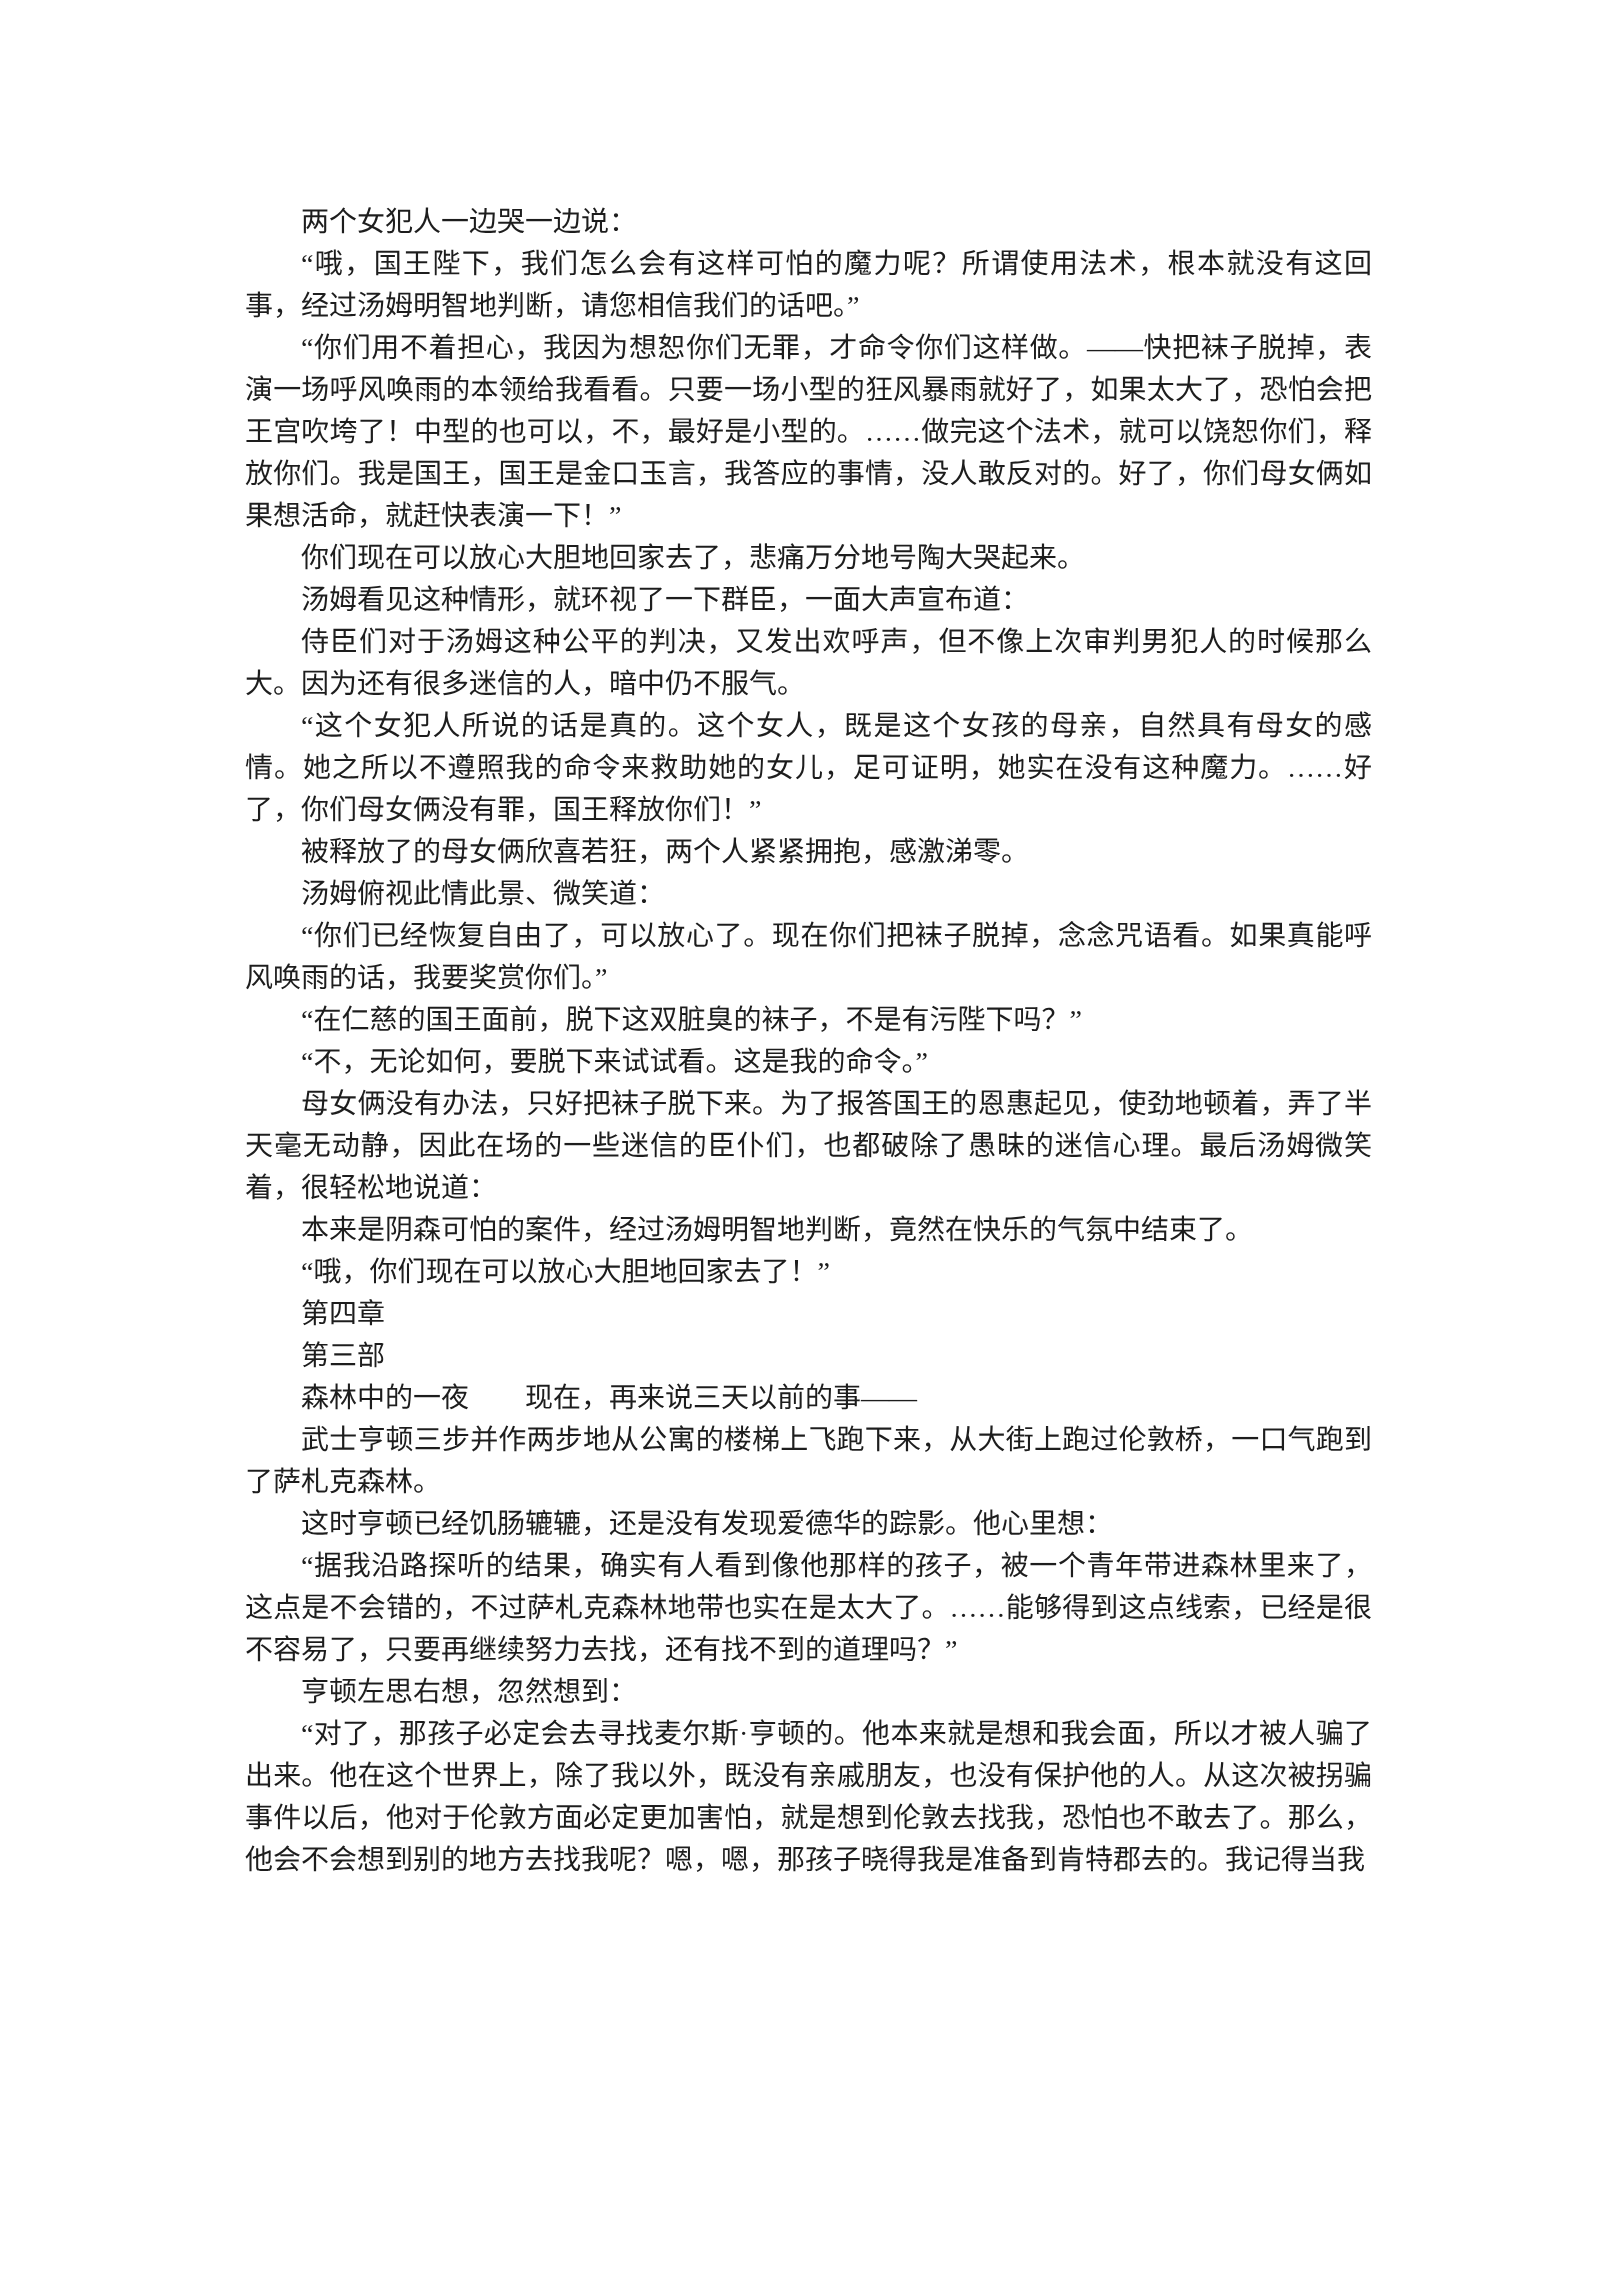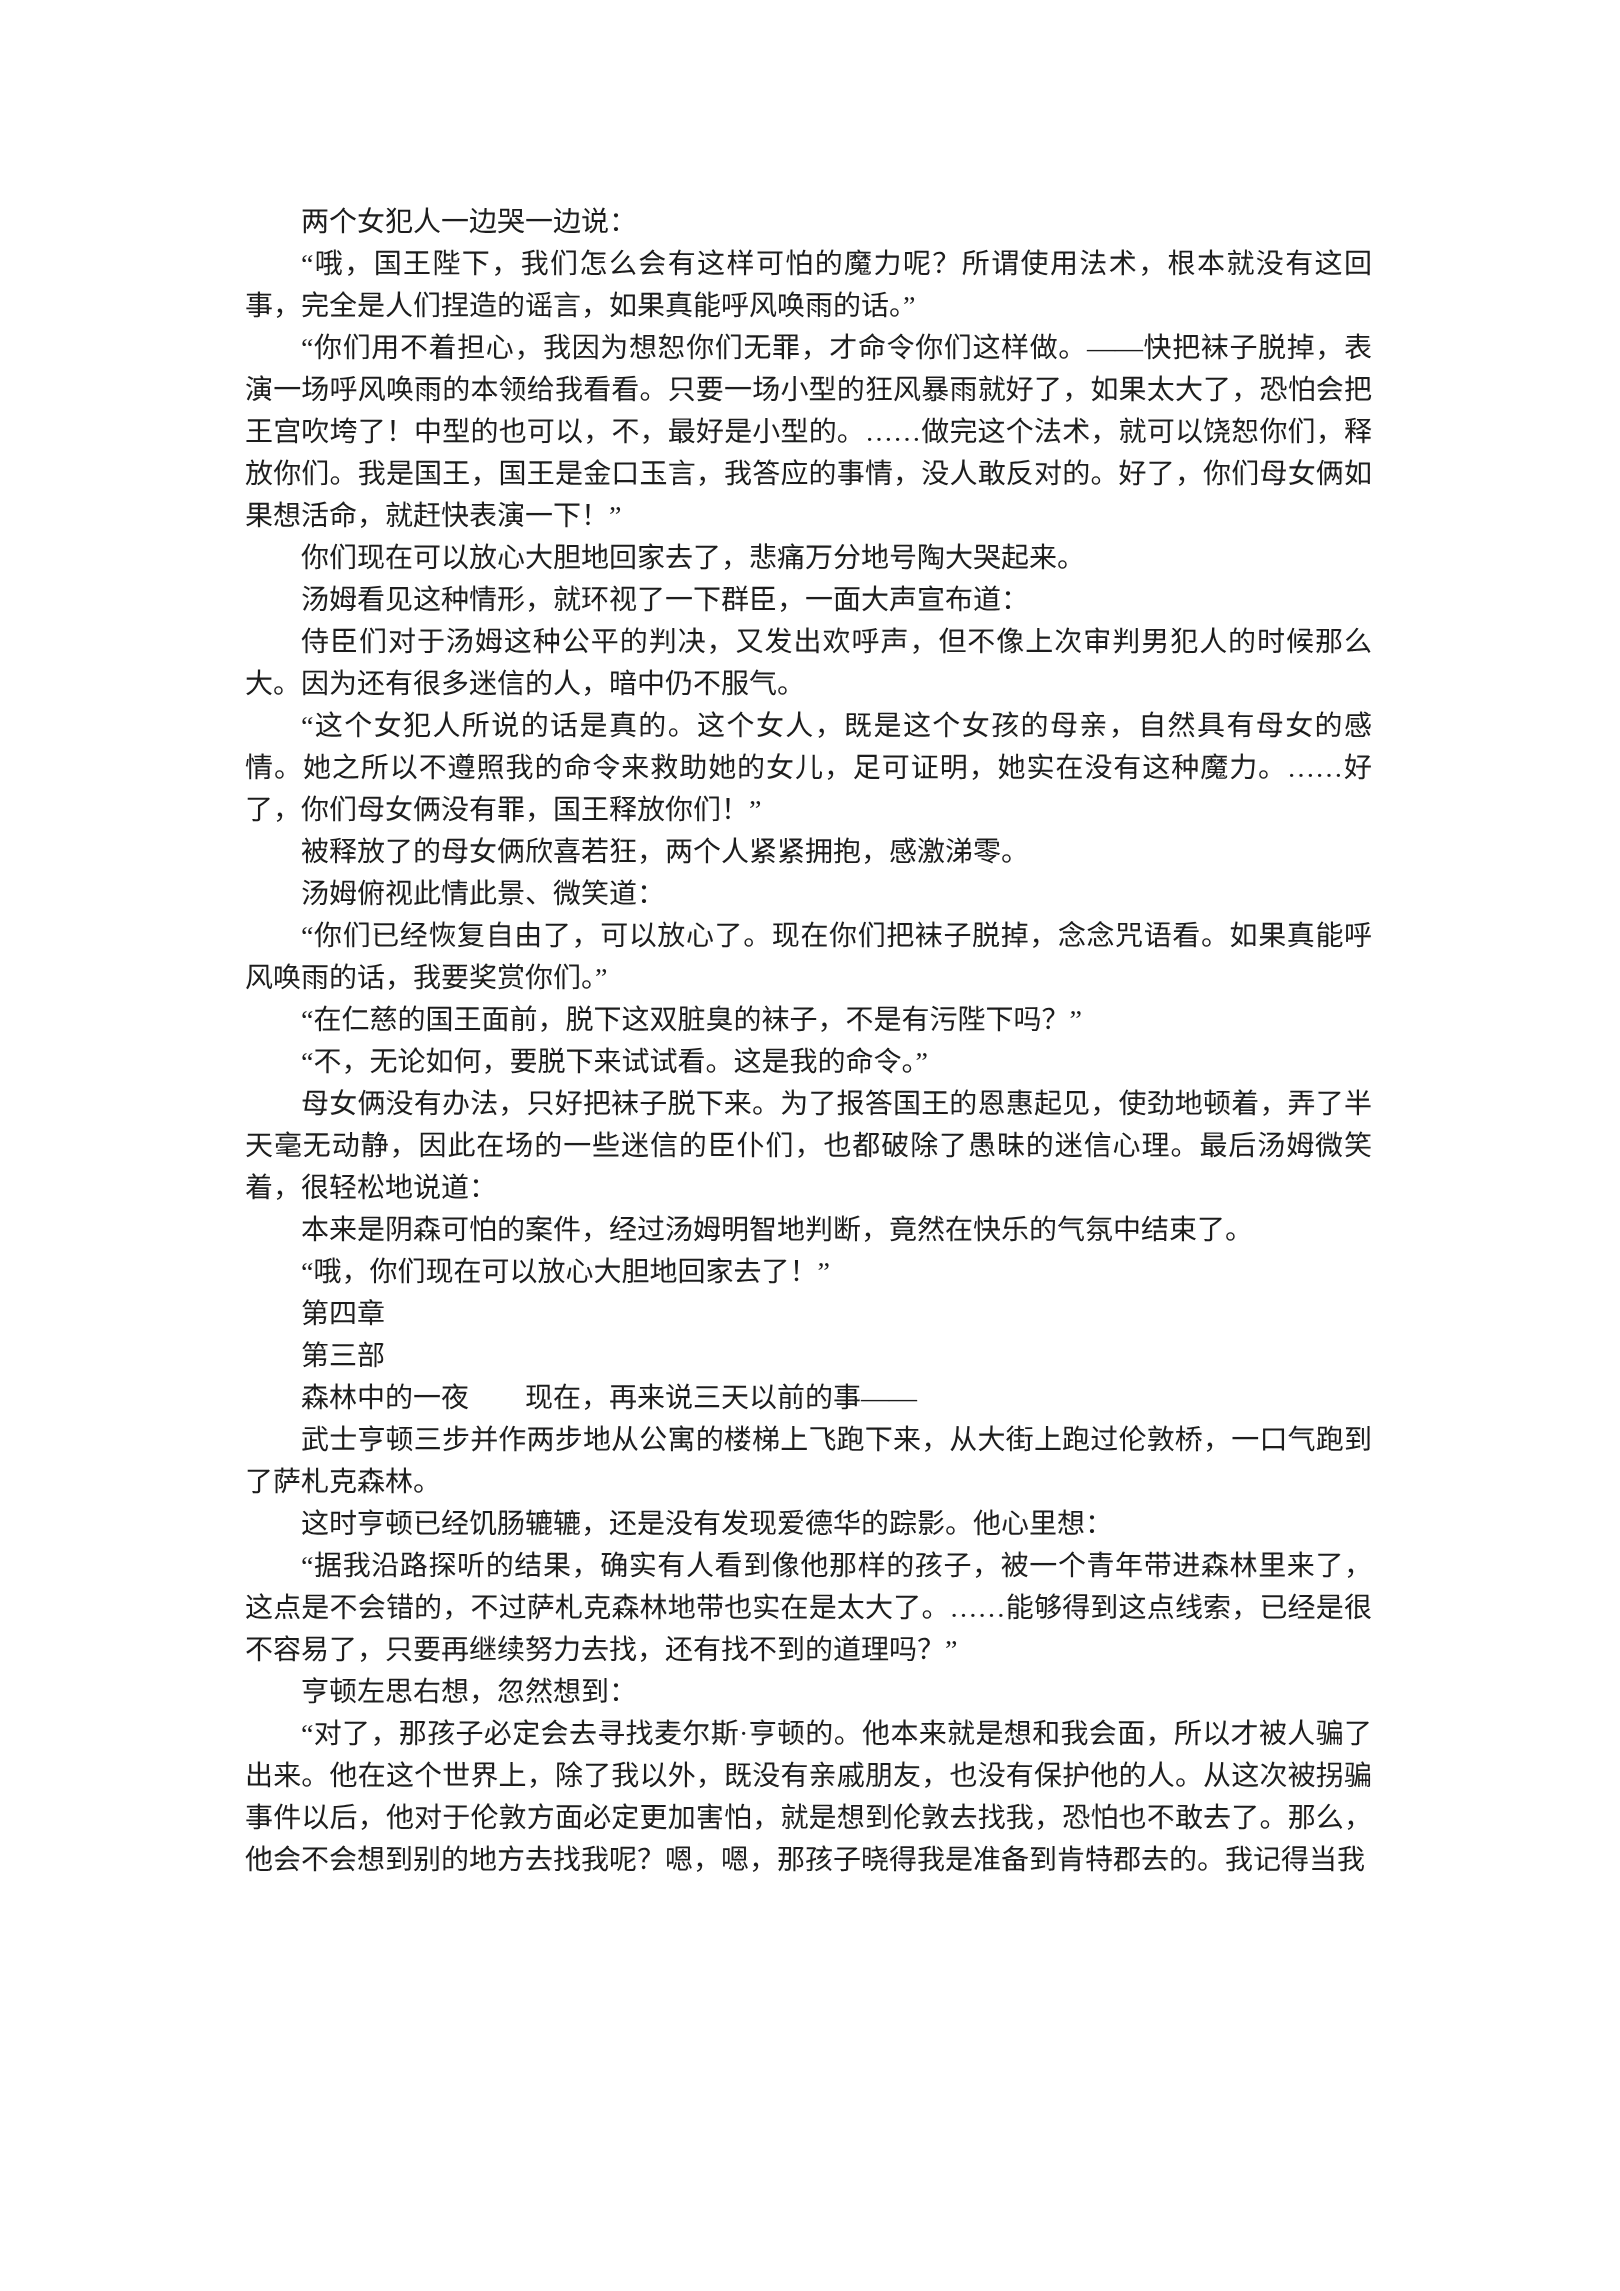--- a/index.html
+++ b/index.html
@@ -35,21 +35,21 @@
     text-indent: 2em;
     word-break: normal;
   }
 </style>
 </head>
 <body style="background: rgb(255, 255, 255);">
 
 <div class="page">
   <div class="text-block" id="text-block" style="color: rgb(29, 29, 29);">
       <p class="para">两个女犯人一边哭一边说：</p>
-      <p class="para">“哦，国王陛下，我们怎么会有这样可怕的魔力呢？所谓使用法术，根本就没有这回事，完全是人们捏造的谣言，如果真能呼风唤雨的话。”</p>
+      <p class="para">“哦，国王陛下，我们怎么会有这样可怕的魔力呢？所谓使用法术，根本就没有这回事，经过汤姆明智地判断，请您相信我们的话吧。”</p>
       <p class="para">“你们用不着担心，我因为想恕你们无罪，才命令你们这样做。——快把袜子脱掉，表演一场呼风唤雨的本领给我看看。只要一场小型的狂风暴雨就好了，如果太大了，恐怕会把王宫吹垮了！中型的也可以，不，最好是小型的。……做完这个法术，就可以饶恕你们，释放你们。我是国王，国王是金口玉言，我答应的事情，没人敢反对的。好了，你们母女俩如果想活命，就赶快表演一下！”</p>
       <p class="para">你们现在可以放心大胆地回家去了，悲痛万分地号陶大哭起来。</p>
       <p class="para">汤姆看见这种情形，就环视了一下群臣，一面大声宣布道：</p>
       <p class="para">侍臣们对于汤姆这种公平的判决，又发出欢呼声，但不像上次审判男犯人的时候那么大。因为还有很多迷信的人，暗中仍不服气。</p>
       <p class="para">“这个女犯人所说的话是真的。这个女人，既是这个女孩的母亲，自然具有母女的感情。她之所以不遵照我的命令来救助她的女儿，足可证明，她实在没有这种魔力。……好了，你们母女俩没有罪，国王释放你们！”</p>
       <p class="para">被释放了的母女俩欣喜若狂，两个人紧紧拥抱，感激涕零。</p>
       <p class="para">汤姆俯视此情此景、微笑道：</p>
       <p class="para">“你们已经恢复自由了，可以放心了。现在你们把袜子脱掉，念念咒语看。如果真能呼风唤雨的话，我要奖赏你们。”</p>
       <p class="para">“在仁慈的国王面前，脱下这双脏臭的袜子，不是有污陛下吗？”</p>
       <p class="para">“不，无论如何，要脱下来试试看。这是我的命令。”</p>

